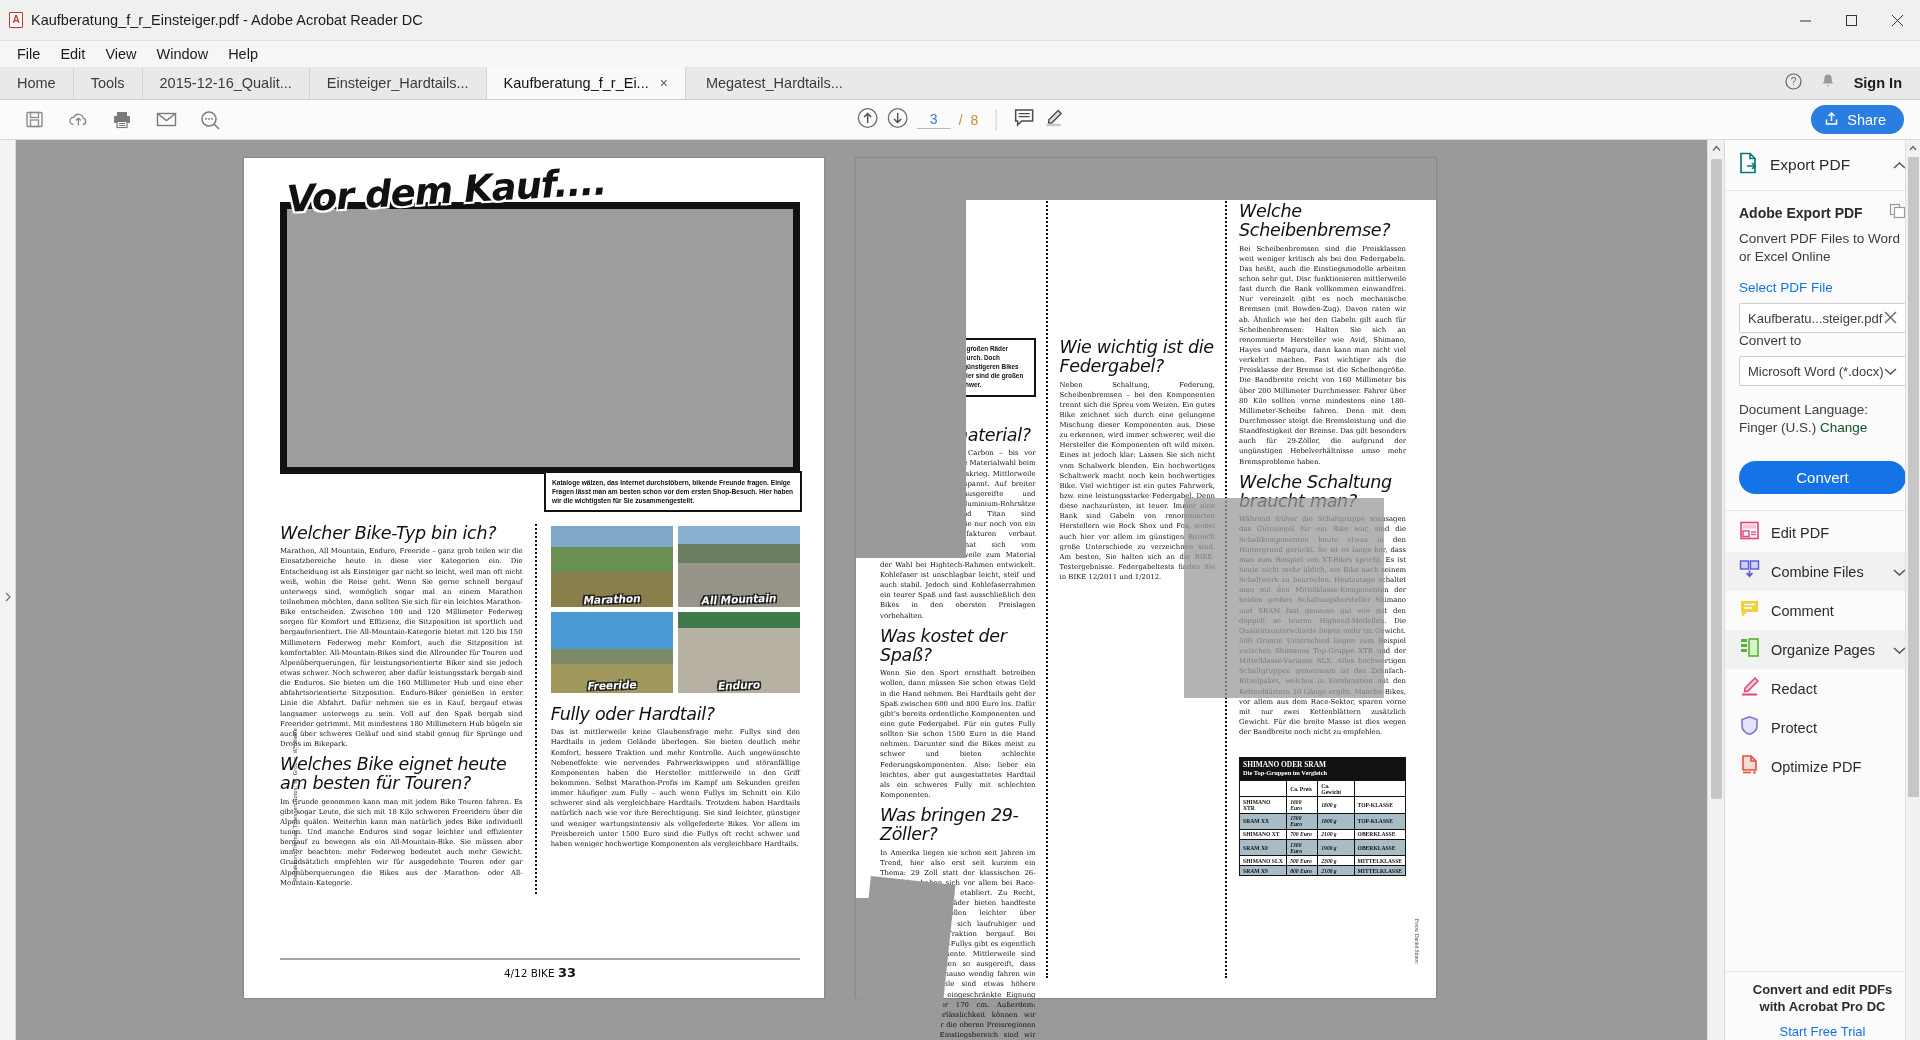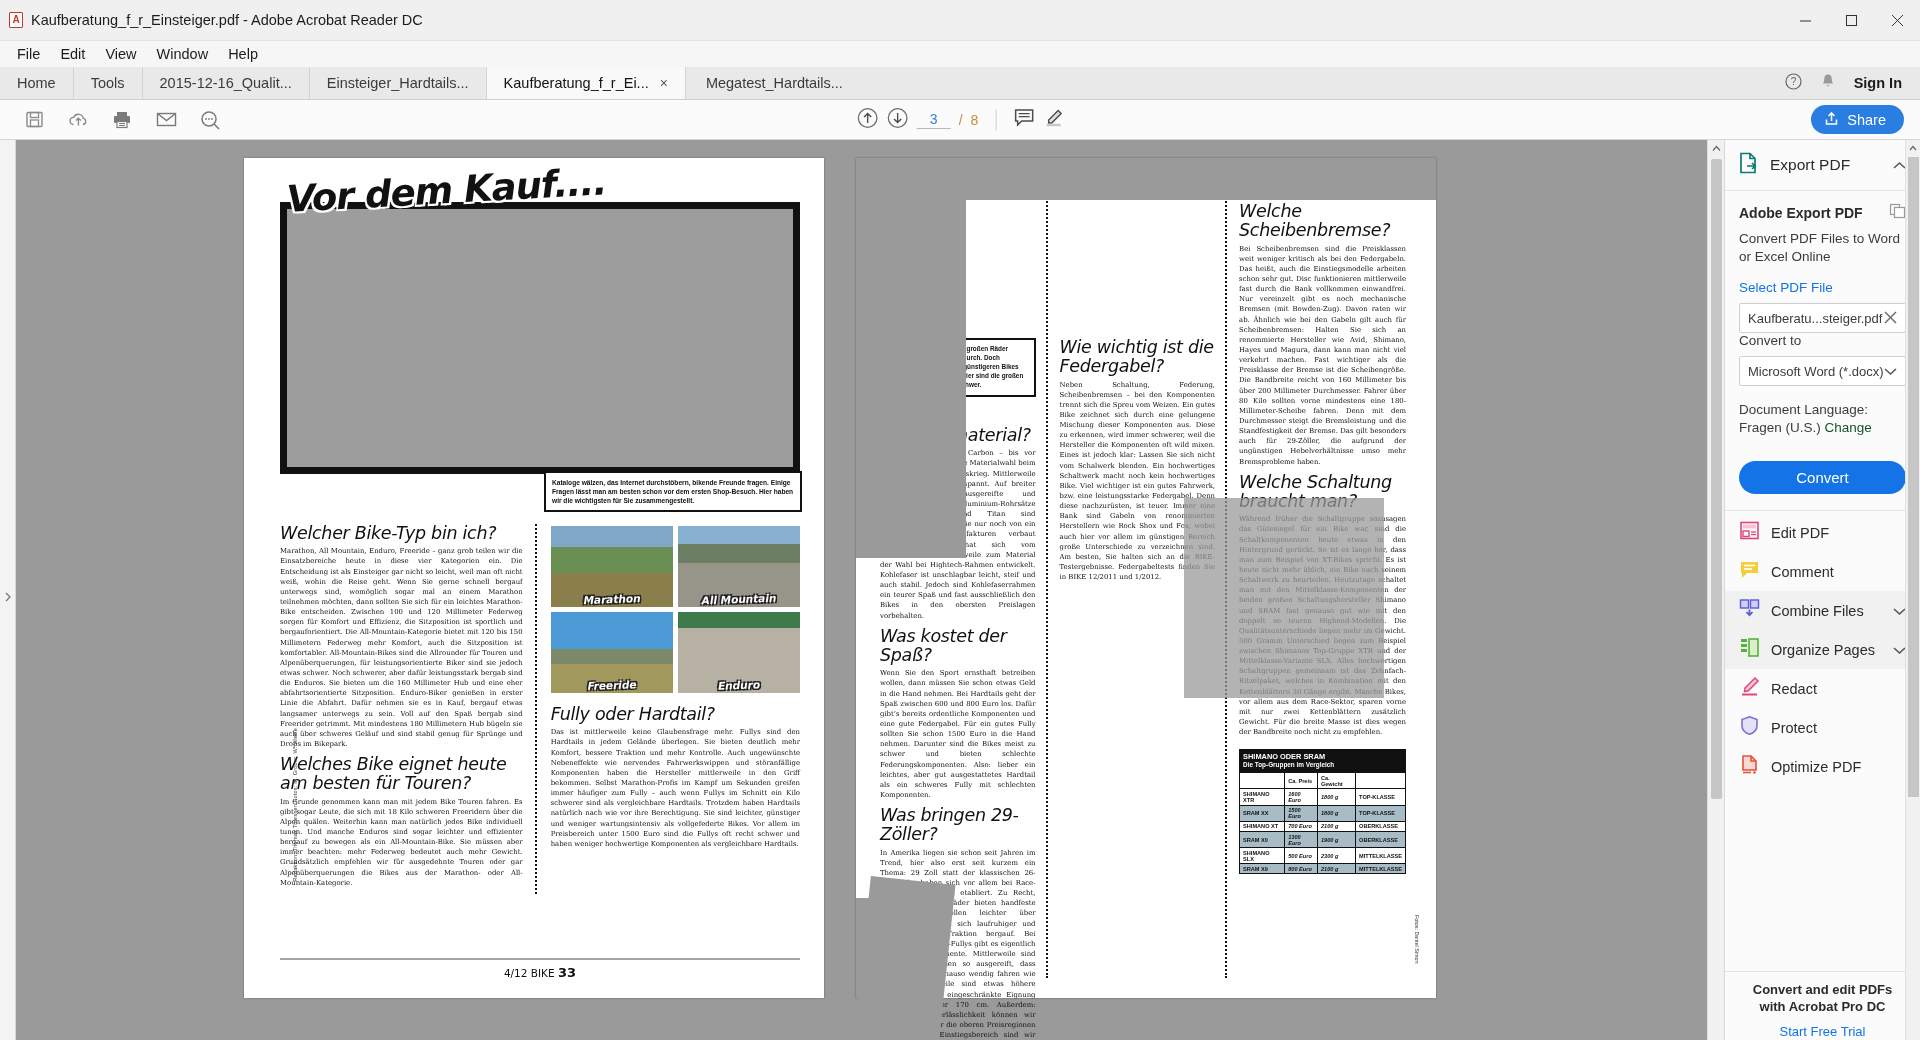--- a/index.html
+++ b/index.html
@@ -167,21 +167,21 @@
   
   .pr-inner { position: absolute; inset: 20px 30px 20px 24px; }
   .pr-cols { display: flex; gap: 12px; height: 100%; }
   .pr-col { width: 33.33%; position: relative; }
   .pr-col.dot { border-right: 2px dotted #111; padding-right: 10px; }
 
   .quote-box {
     border: 2px solid #111; padding: 5px 6px; margin-bottom: 10px;
     font-size: 6.4px; line-height: 1.4; font-weight: 800; color: #111;
   }
-  .tbl-wrap { margin-top: 12px; }
+  .tbl-wrap { margin-top: 20px; font-family: Liberation Serif, serif; }
   table.cmp { width: 100%; border-collapse: collapse; font-size: 5.6px; }
   table.cmp caption {
     caption-side: top; background: #111; color: #fff; text-align: left;
     padding: 3px 4px; font-weight: 800; font-size: 7.4px; line-height: 1.22;
   }
   table.cmp caption span { display: block; font-size: 6.4px; font-weight: 700; }
   table.cmp th, table.cmp td {
     border: 1px solid #111; padding: 1.6px 3px; text-align: left;
     font-weight: 800; color: #111;
   }
@@ -617,21 +617,21 @@
         <span>Microsoft Word (*.docx)</span>
         <span class="chev">
           <svg width="13" height="9" viewBox="0 0 13 9">
               <path d="M1 2l5.5 5L12 2" fill="none" stroke="#555" stroke-width="1.5"></path>
             </svg>
         </span>
       </div>
       <div class="tp-doclang">
         <div>Document Language:</div>
         <div style="margin-top:3px">
-          <span class="val">Fragen (U.S.)</span>
+          <span class="val">Finger (U.S.)</span>
           <span class="chg">Change</span>
         </div>
       </div>
     </div>
 
     <div class="convert-btn">Convert</div>
 
     <div class="tp-divider"></div>
 
 
@@ -641,43 +641,43 @@
             <rect x="2" y="2.5" width="17" height="16" fill="none" stroke="#e0457b" stroke-width="1.6"></rect>
             <rect x="4" y="4.5" width="13" height="4" fill="#f7c3d8"></rect>
             <rect x="4" y="11" width="6" height="5.5" fill="none" stroke="#e0457b" stroke-width="1.4"></rect>
             <line x1="12" y1="12" x2="17" y2="12" stroke="#e0457b" stroke-width="1.3"></line>
             <line x1="12" y1="14.5" x2="17" y2="14.5" stroke="#e0457b" stroke-width="1.3"></line>
           </svg>
       </span>
       <span class="lbl">Edit PDF</span>
     </div>
 
+    <div class="tool-row hl">
+      <span>
+        <svg width="21" height="21" viewBox="0 0 21 21">
+            <rect x="1.5" y="2" width="8" height="8" fill="#cfcffa" stroke="#5a5ad6" stroke-width="1.4"></rect>
+            <rect x="11.5" y="2" width="8" height="8" fill="#cfcffa" stroke="#5a5ad6" stroke-width="1.4"></rect>
+            <path d="M10.5 11.5v5M7.5 14l3 3.2 3-3.2" fill="none" stroke="#5a5ad6" stroke-width="1.8"></path>
+          </svg>
+      </span>
+      <span class="lbl">Combine Files</span>
+      <span class="chev"><svg width="13" height="9" viewBox="0 0 13 9">
+            <path d="M1 2l5.5 5L12 2" fill="none" stroke="#555" stroke-width="1.6"></path>
+          </svg></span>
+    </div>
+
     <div class="tool-row">
       <span>
         <svg width="21" height="21" viewBox="0 0 21 21">
             <path d="M2 3h17v11H8l-5 5v-5H2z" fill="#f1cf3e"></path>
             <line x1="5" y1="6.5" x2="16" y2="6.5" stroke="#fff" stroke-width="1.6"></line>
             <line x1="5" y1="10" x2="13" y2="10" stroke="#fff" stroke-width="1.6"></line>
           </svg>
       </span>
       <span class="lbl">Comment</span>
-    </div>
-
-    <div class="tool-row hl">
-      <span>
-        <svg width="21" height="21" viewBox="0 0 21 21">
-            <rect x="1.5" y="2" width="8" height="8" fill="#cfcffa" stroke="#5a5ad6" stroke-width="1.4"></rect>
-            <rect x="11.5" y="2" width="8" height="8" fill="#cfcffa" stroke="#5a5ad6" stroke-width="1.4"></rect>
-            <path d="M10.5 11.5v5M7.5 14l3 3.2 3-3.2" fill="none" stroke="#5a5ad6" stroke-width="1.8"></path>
-          </svg>
-      </span>
-      <span class="lbl">Combine Files</span>
-      <span class="chev"><svg width="13" height="9" viewBox="0 0 13 9">
-            <path d="M1 2l5.5 5L12 2" fill="none" stroke="#555" stroke-width="1.6"></path>
-          </svg></span>
     </div>
 
     <div class="tool-row hl">
       <span>
         <svg width="21" height="21" viewBox="0 0 21 21">
             <rect x="10" y="2" width="9" height="17" fill="#d9f0cc" stroke="#55b334" stroke-width="1.6"></rect>
             <rect x="2" y="2" width="6" height="3" fill="#55b334"></rect>
             <rect x="2" y="7" width="6" height="3" fill="#55b334"></rect>
             <rect x="2" y="12" width="6" height="3" fill="#55b334"></rect>
           </svg>

